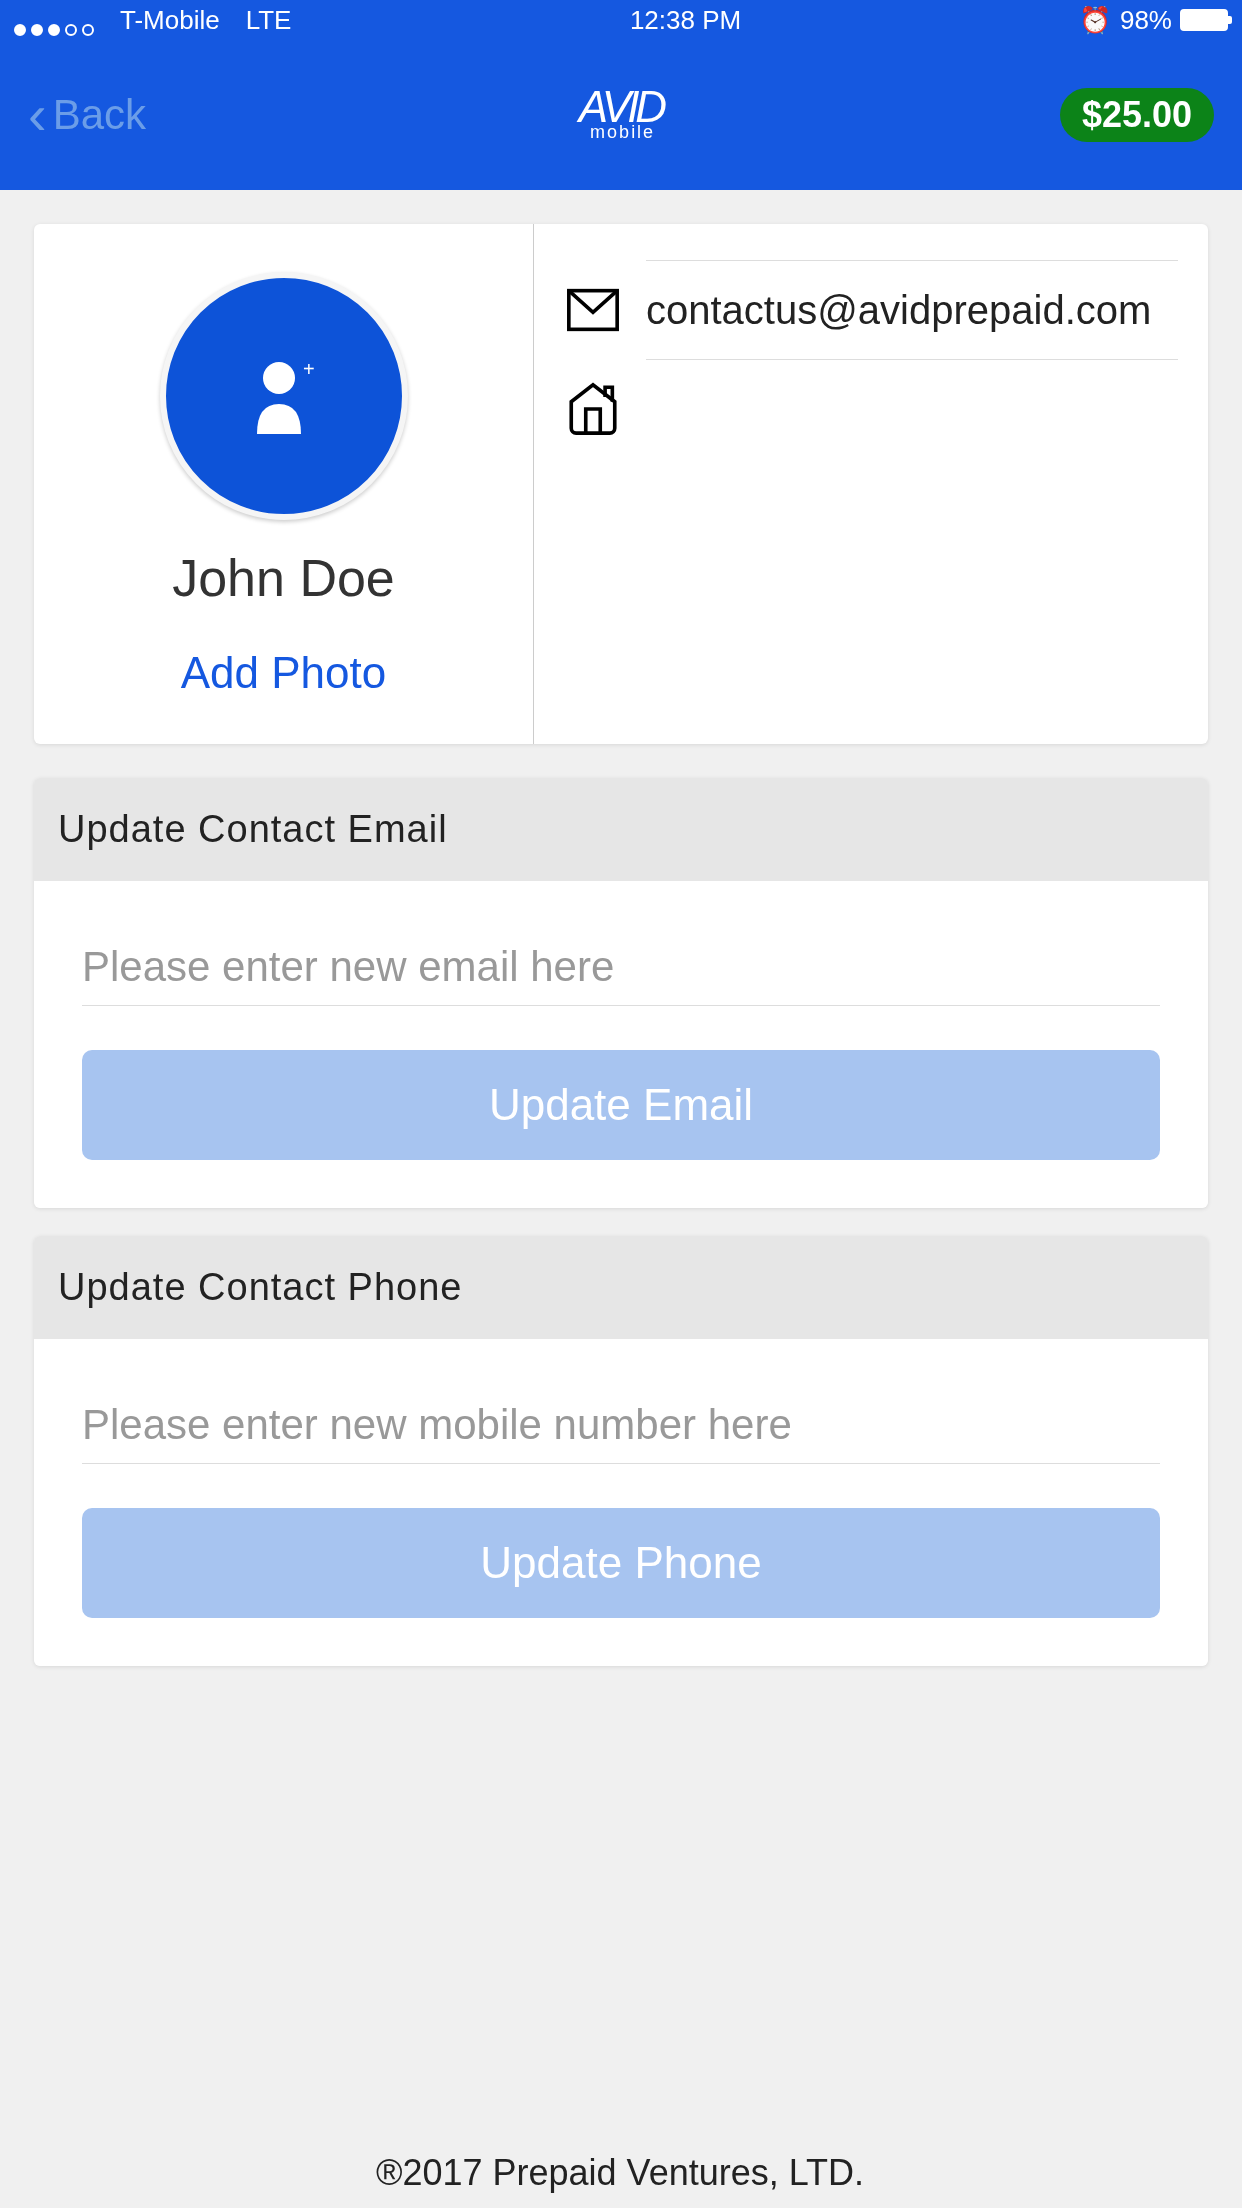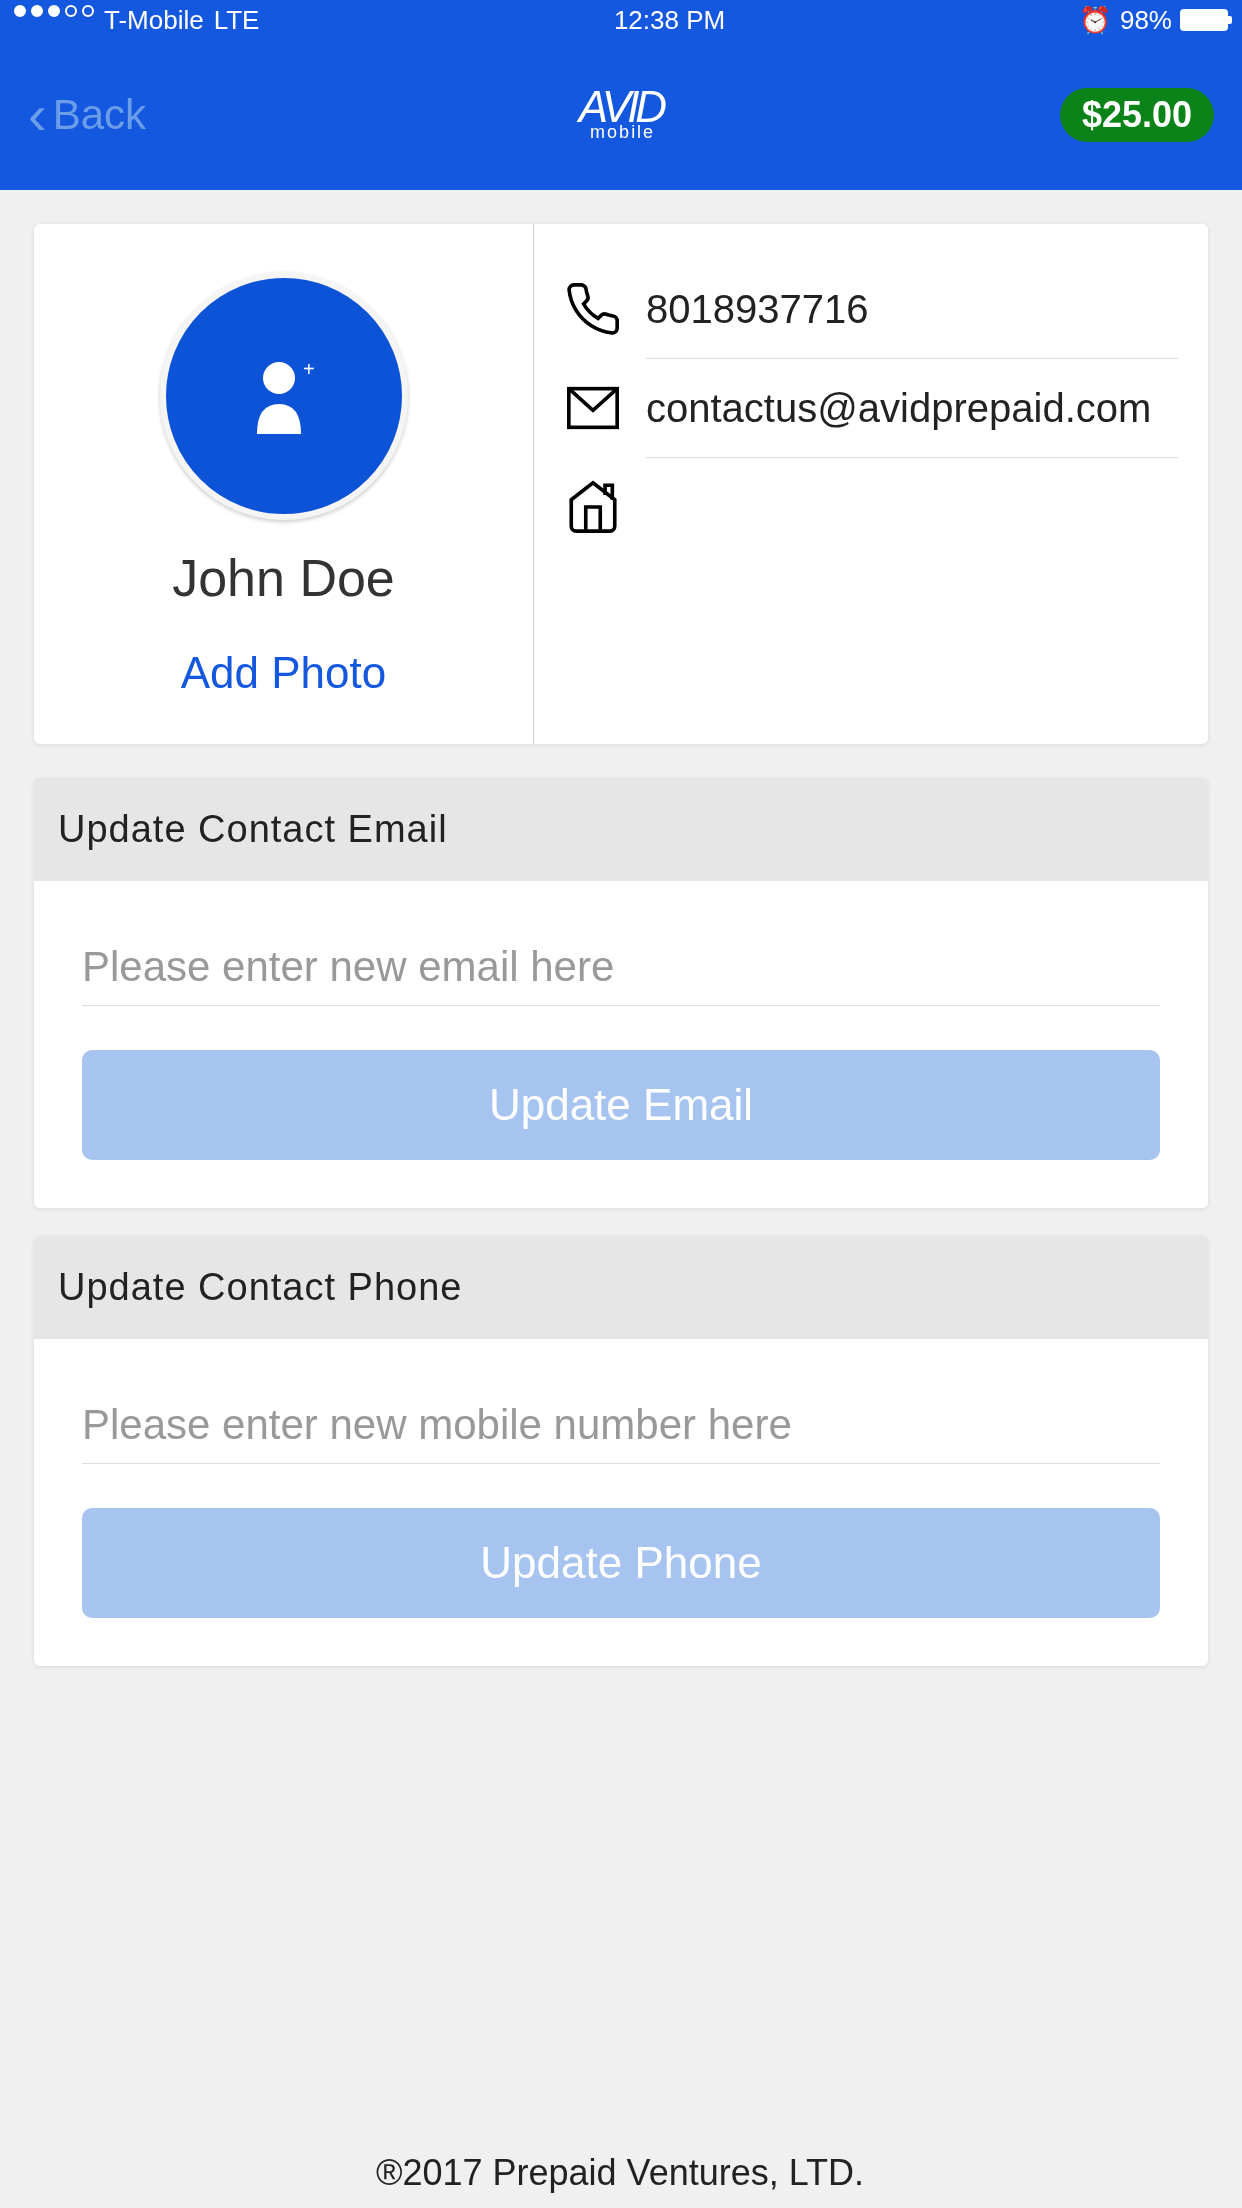--- a/index.html
+++ b/index.html
@@ -20,22 +20,22 @@
       background: #1558e0;
       display: flex;
       align-items: center;
       justify-content: space-between;
       padding: 0 14px;
       color: white;
       font-size: 26px;
     }
     .status-left {
       display: flex;
-      align-items: flex-start;
-      gap: 10px;
+      align-items: flex-end;
+      gap: 26px;
     }
     .signal-dots {
       display: flex;
       gap: 5px;
       align-items: center;
     }
     .dot {
       width: 12px;
       height: 12px;
       border-radius: 50%;
@@ -279,26 +279,20 @@
         <svg width="70" height="80" viewBox="0 0 70 80" fill="white">
           <circle cx="30" cy="22" r="16"></circle>
           <path d="M 8 78 Q 8 48 30 48 Q 52 48 52 78 Z"></path>
           <text x="54" y="20" font-size="20" fill="white">+</text>
         </svg>
       </div>
       <div class="profile-name">John Doe</div>
       <div class="add-photo">Add Photo</div>
     </div>
     <div class="profile-right">
-      <div class="contact-row">
-        <svg class="icon-svg" viewBox="0 0 24 24" fill="none" stroke="black" stroke-width="1.5">
-          <path d="M22 16.92v3a2 2 0 0 1-2.18 2 19.79 19.79 0 0 1-8.63-3.07 19.5 19.5 0 0 1-6-6 19.79 19.79 0 0 1-3.07-8.67A2 2 0 0 1 4.11 2h3a2 2 0 0 1 2 1.72 12.84 12.84 0 0 0 .7 2.81 2 2 0 0 1-.45 2.11L8.09 9.91a16 16 0 0 0 6 6l1.27-1.27a2 2 0 0 1 2.11-.45 12.84 12.84 0 0 0 2.81.7A2 2 0 0 1 22 16.92z"></path>
-        </svg>
-        <span class="contact-text">8018937716</span>
-      </div>
       <div class="contact-divider"></div>
       <div class="contact-row">
         <svg class="icon-svg" viewBox="0 0 24 24" fill="none" stroke="black" stroke-width="1.5">
           <rect x="2" y="4" width="20" height="16" rx="0"></rect>
           <polyline points="2,4 12,13 22,4"></polyline>
         </svg>
         <span class="contact-text">contactus@avidprepaid.com</span>
       </div>
       <div class="contact-divider"></div>
       <div class="contact-row">

